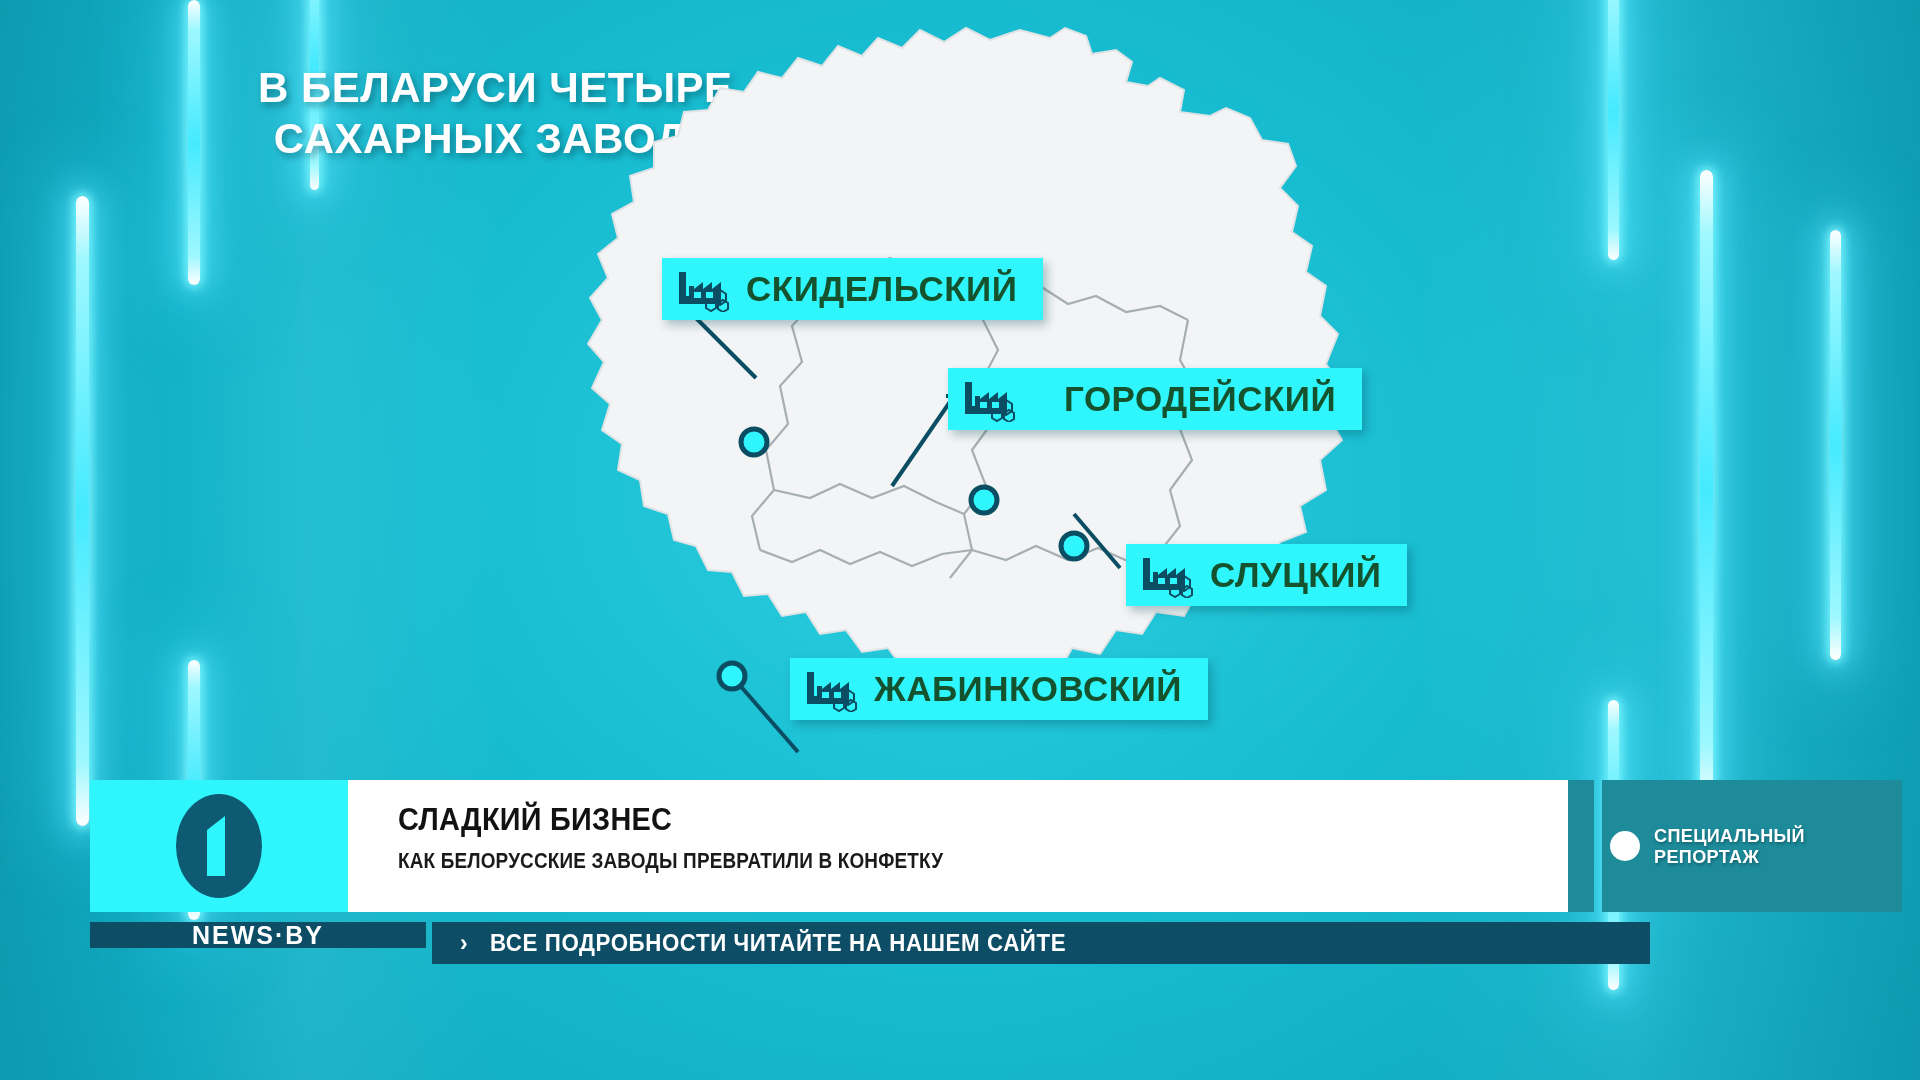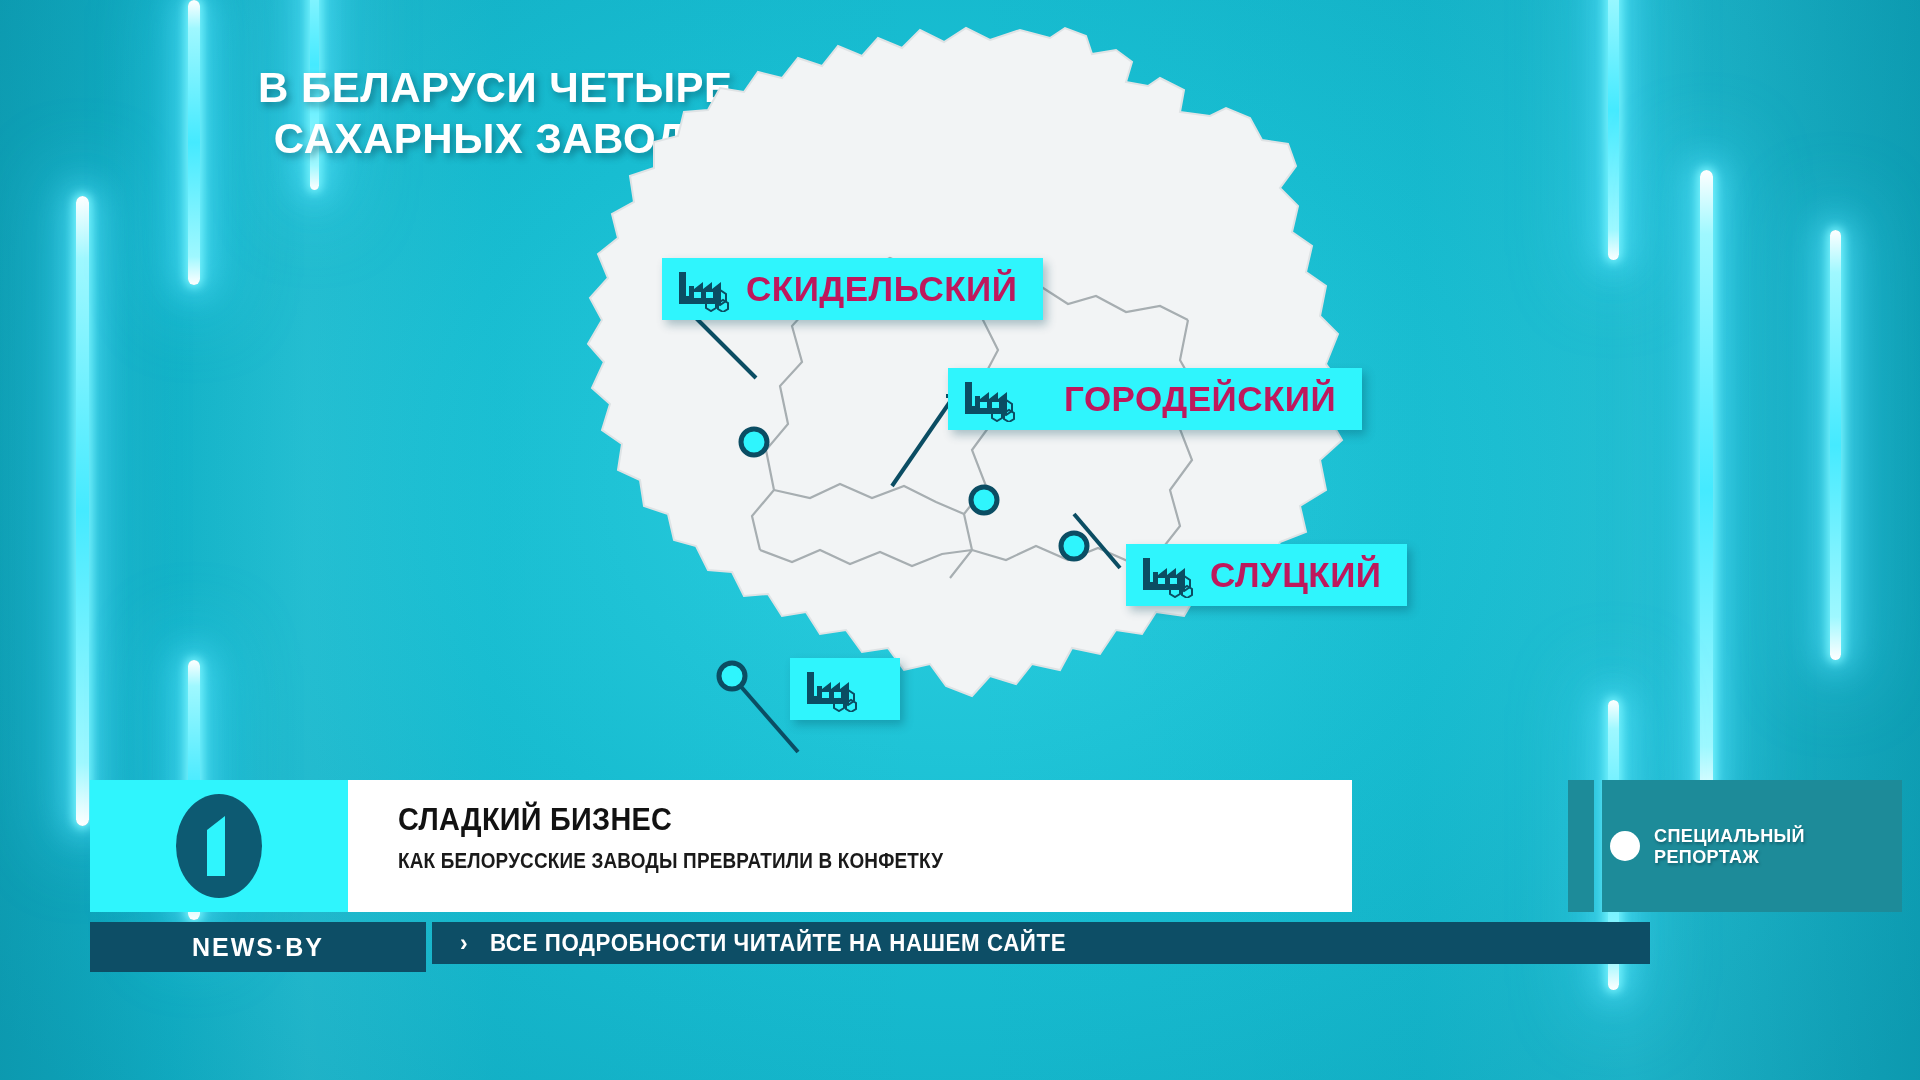--- a/index.html
+++ b/index.html
@@ -57,37 +57,37 @@
   .plant-label {
     position:absolute;
     height:62px;
     display:flex; align-items:center;
     background:#2ff5fd;
     padding:0 26px 0 14px;
     box-shadow:4px 5px 9px rgba(0,70,90,0.30);
   }
   .plant-label .icon { flex:0 0 auto; margin-right:14px; display:block; }
   .plant-label .name {
-    font-size:35px; font-weight:bold; color:#be185d;
+    font-size:35px; font-weight:bold; color:#14532d;
     letter-spacing:0.5px; white-space:nowrap;
     text-transform:uppercase;
   }
   .leader { position:absolute; overflow:visible; }
   .leader line { stroke:#0b4d63; stroke-width:4; }
   .marker { position:absolute; }
   .marker circle { fill:#2ff5fd; stroke:#0b4d63; stroke-width:5; }
 
   
   #lower-third { position:absolute; left:90px; top:780px; width:1560px; height:132px; }
   #logo-box {
     position:absolute; left:0; top:0; width:258px; height:132px;
     background:#2ff5fd; display:flex; align-items:center; justify-content:center;
   }
   #title-box {
-    position:absolute; left:258px; top:0; width:1004px; height:132px;
+    position:absolute; left:258px; top:0; width:1220px; height:132px;
     background:#ffffff; padding:22px 4px 0 50px;
   }
   #kicker {
     font-size:31px; font-weight:bold; color:#121212;
     letter-spacing:0.3px; text-transform:uppercase;
     transform:scaleX(0.93); transform-origin:left center;
   }
   #subkicker {
     margin-top:10px;
     font-size:22px; font-weight:bold; color:#1a1a1a;
@@ -106,21 +106,21 @@
   #sr-text {
     font-size:19px; font-weight:bold; color:#ffffff; line-height:1.12;
     letter-spacing:0.4px; text-transform:uppercase; white-space:pre-line;
     text-shadow:1px 2px 3px rgba(0,40,55,0.4);
     transform:scaleX(0.95); transform-origin:left center;
   }
 
   
   #ticker { position:absolute; left:90px; top:922px; width:1560px; height:42px; }
   #brand-box {
-    position:absolute; left:0; top:0; width:336px; height:50px;
+    position:absolute; left:0; top:0; width:336px; height:26px;
     background:#0d4e66; display:flex; align-items:center; justify-content:center;
   }
   #brand-text {
     font-size:25px; font-weight:bold; color:#ffffff; letter-spacing:2px;
   }
   #ticker-box {
     position:absolute; left:342px; top:0; width:1218px; height:42px;
     background:#0d4e66; display:flex; align-items:center; padding-left:28px; gap:22px;
   }
   #ticker-chevron { color:#ffffff; font-size:23px; font-weight:bold; line-height:1; }
@@ -285,20 +285,21 @@
         <rect x="3" y="30" width="42" height="8"></rect>
         <rect x="18" y="26" width="7" height="6" fill="#2ff5fd"></rect>
         <rect x="30" y="26" width="7" height="6" fill="#2ff5fd"></rect>
       </g>
       <g fill="none" stroke="#0b4d63" stroke-width="2">
         <path d="M38 28 l6 -4 l6 4 v7 l-6 4 l-6 -4 z"></path>
         <path d="M30 36 l5 -3 l5 3 v6 l-5 3 l-5 -3 z"></path>
         <path d="M42 37 l5 -3 l5 3 v6 l-5 3 l-5 -3 z"></path>
       </g>
     </svg>
+    <span class="name">ЖАБИНКОВСКИЙ</span>
   </div>
 </div>
 
 <div id="lower-third">
 
   <div id="logo-box">
     <svg width="120" height="120" viewBox="0 0 120 120">
       <ellipse cx="60" cy="60" rx="43" ry="52" fill="#0d5a72"></ellipse>
       <path d="M66 30 L48 44 L48 90 L66 90 Z" fill="#2ff5fd"></path>
     </svg>

